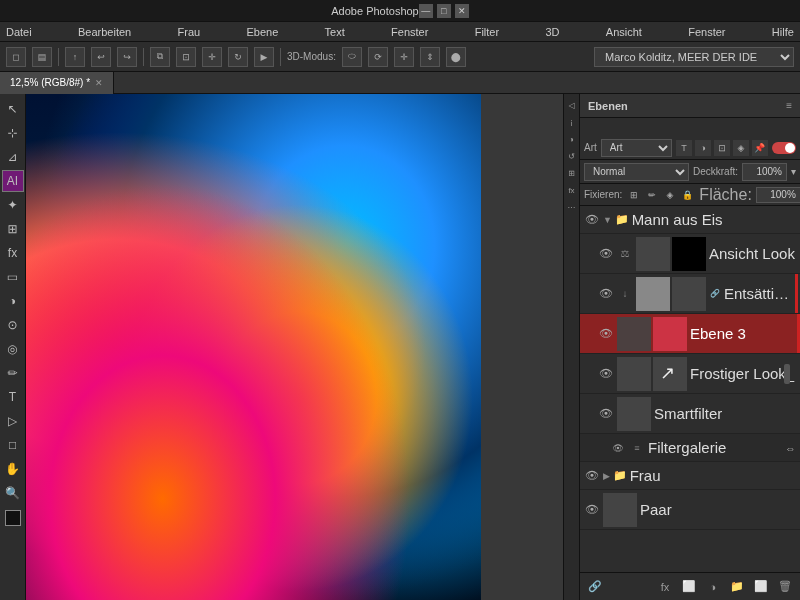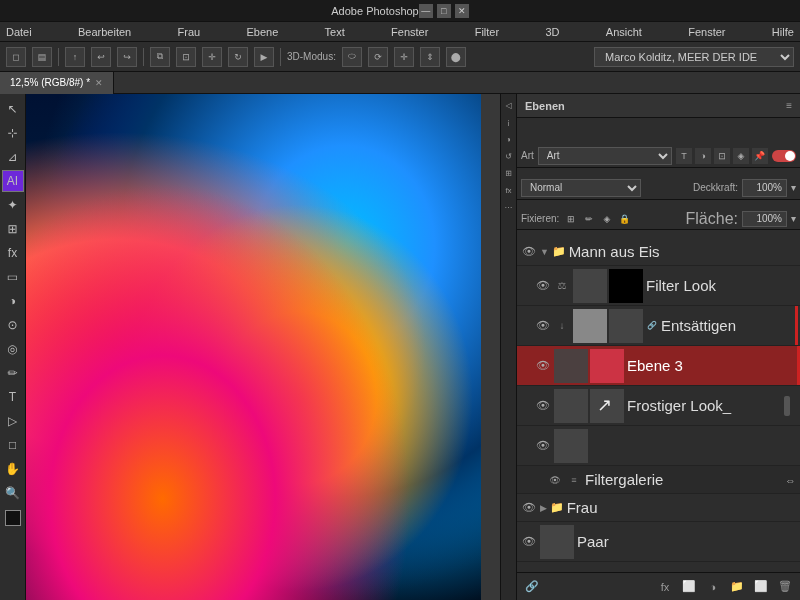--- a/index.html
+++ b/index.html
@@ -152,21 +152,21 @@
       width: 22px;
       height: 22px;
       display: flex;
       align-items: center;
       justify-content: center;
       cursor: pointer;
       font-size: 12px;
       color: #bbb;
       border: 1px solid transparent;
     }
-    .tool-btn.active { background: #6d28d9; border-color: #777; }
+    .tool-btn.active { background: #701a75; border-color: #777; }
 
     
     #canvas-area {
       flex: 1;
       background: #404040;
       position: relative;
       overflow: hidden;
     }
     #canvas-bg {
       position: absolute;
@@ -190,26 +190,25 @@
         radial-gradient(ellipse at 60% 60%, #ff8c00 0%, #ffa500 20%, transparent 45%),
         radial-gradient(ellipse at 20% 50%, #ff4500 0%, #ff6347 30%, transparent 60%),
         radial-gradient(ellipse at 70% 30%, #00bfff 0%, #1e90ff 20%, #003366 50%, transparent 70%),
         radial-gradient(ellipse at 80% 60%, #00ced1 0%, #0077bb 25%, transparent 50%),
         radial-gradient(ellipse at 50% 40%, #4169e1 0%, #00008b 40%, transparent 70%),
         linear-gradient(180deg, #001133 0%, #002244 40%, #001122 100%);
     }
 
     
     #right-panel {
-      width: 284px;
+      width: 221px;
       background: #2d2d2d;
       border-left: 1px solid #111;
       display: flex;
       flex-direction: column;
-      gap: 8px;
     }
 
     
     #side-strip {
       width: 16px;
       background: #2a2a2a;
       border-left: 1px solid #111;
       display: flex;
       flex-direction: column;
       align-items: center;
@@ -708,21 +707,21 @@
         <span class="layer-name">Mann aus Eis</span>
       </div>
 
       <div class="layer-item" style="padding-left:18px;">
         <div class="layer-vis-btn">👁</div>
         <div class="adj-icon">⚖</div>
         <div class="layer-double-thumb">
           <div class="layer-thumb-sm thumb-white"></div>
           <div class="layer-thumb-sm thumb-white" style="background:#000;"></div>
         </div>
-        <span class="layer-name">Filter Look</span>
+        <span class="layer-name">Ansicht Look</span>
       </div>
 
       <div class="layer-item" style="padding-left:18px;">
         <div class="layer-vis-btn">👁</div>
         <div class="adj-icon">↓</div>
         <div class="layer-double-thumb">
           <div class="layer-thumb-sm" style="background:#888;"></div>
           <div class="layer-thumb-sm thumb-white"></div>
         </div>
         <div class="layer-link-btn">🔗</div>
@@ -751,20 +750,21 @@
         <div style="position:absolute;right:8px;top:0;bottom:0;width:8px;display:flex;flex-direction:column;justify-content:center;">
           <div style="width:6px;height:20px;background:#555;border-radius:2px;"></div>
         </div>
       </div>
 
       <div class="layer-item" style="padding-left:18px;">
         <div class="layer-vis-btn">👁</div>
         <div class="layer-double-thumb">
           <div class="layer-thumb-sm thumb-smartfilter"></div>
         </div>
+        <span class="layer-name">Smartfilter</span>
       </div>
 
       <div class="smartfilter-sub">
         <div class="layer-vis-btn" style="font-size:9px;">👁</div>
         <div class="sf-icon">≡</div>
         <span class="layer-name">Filtergalerie</span>
         <div style="margin-left:auto;">⇔</div>
       </div>
 
       <div class="layer-group-header">

